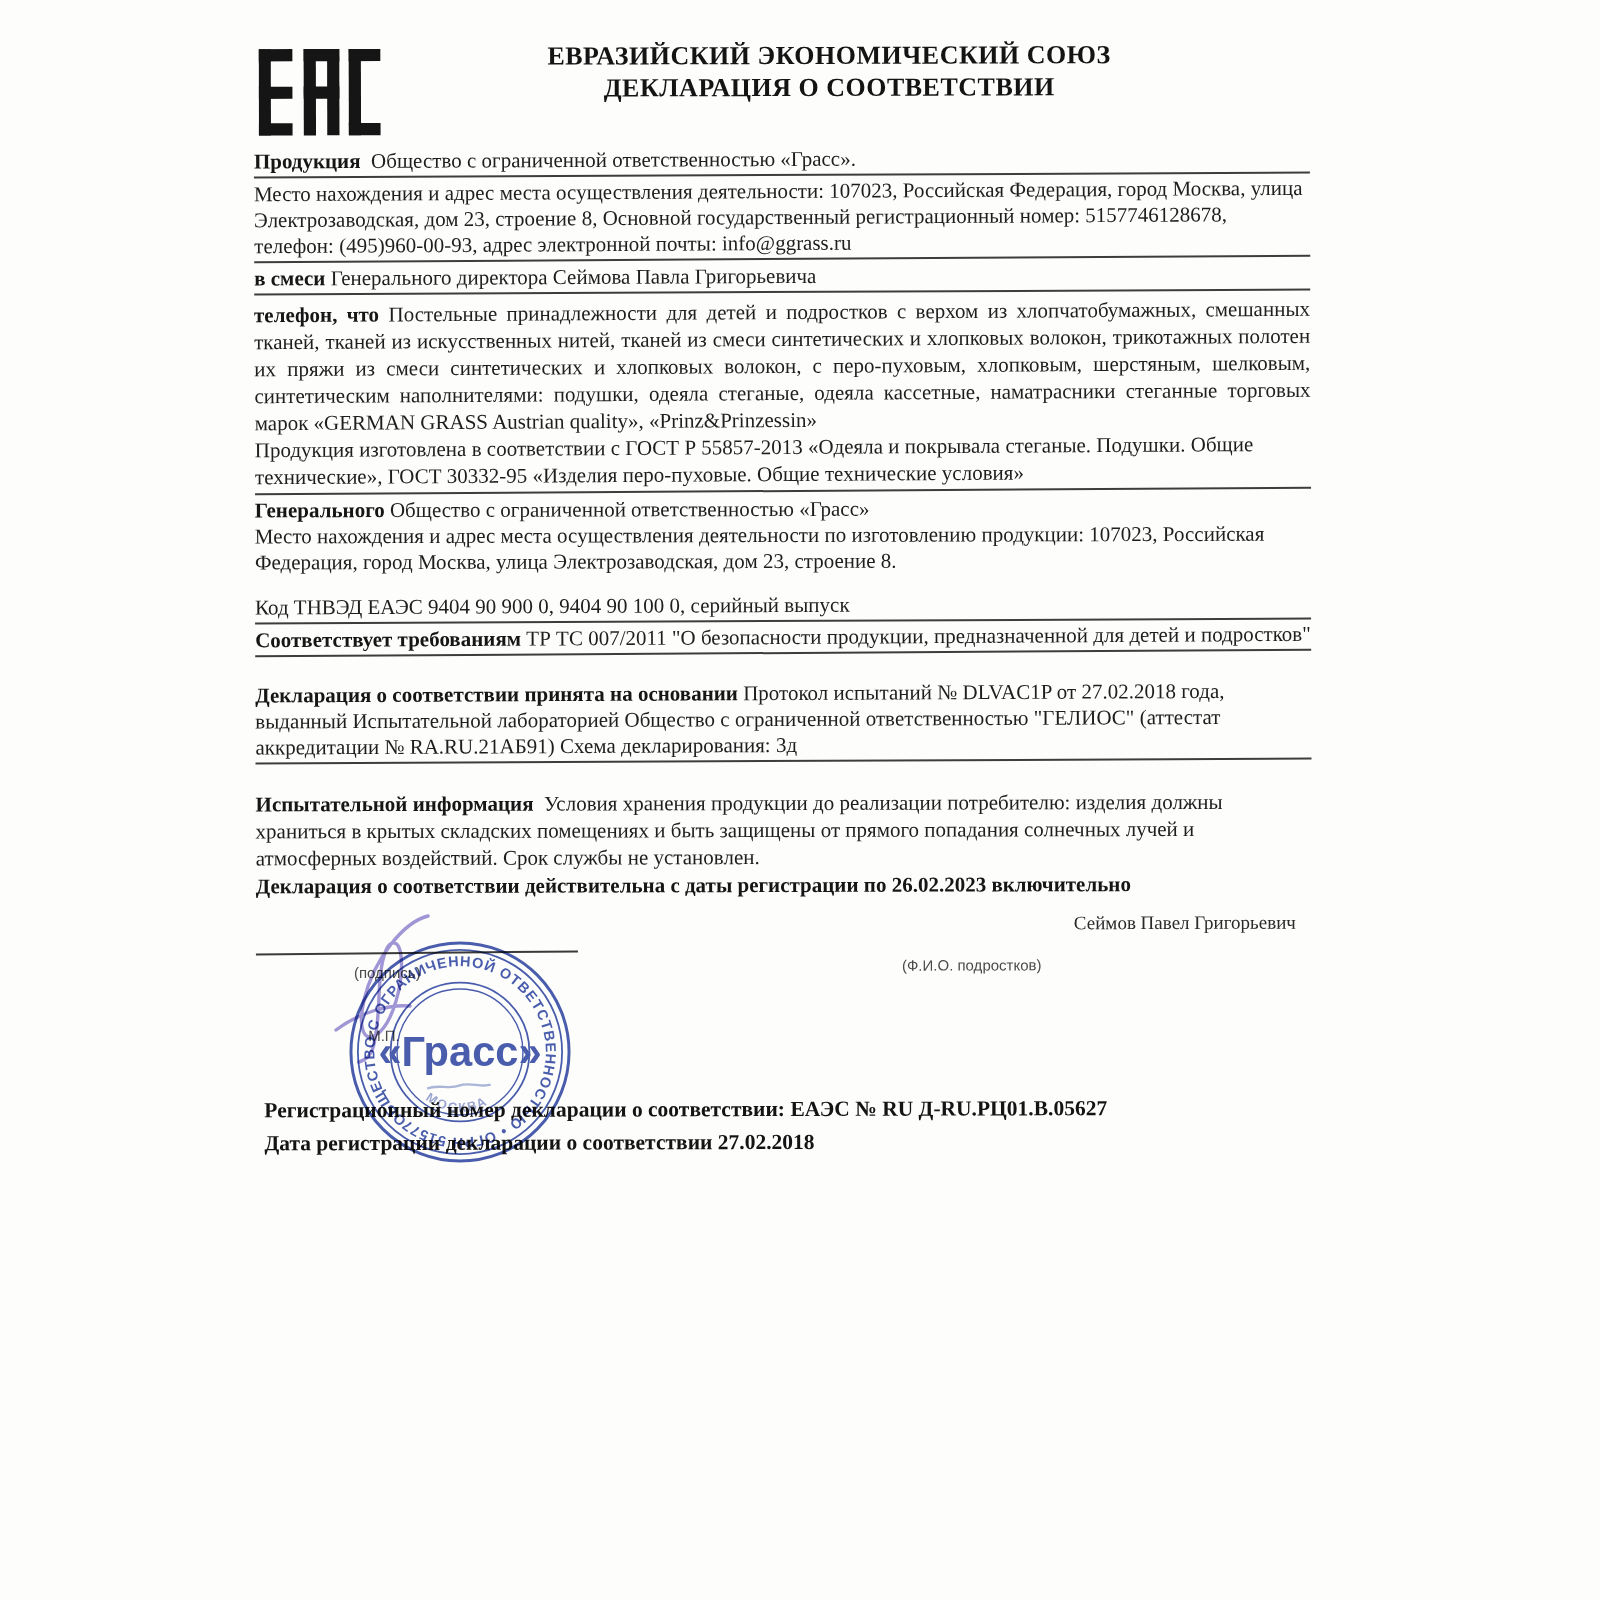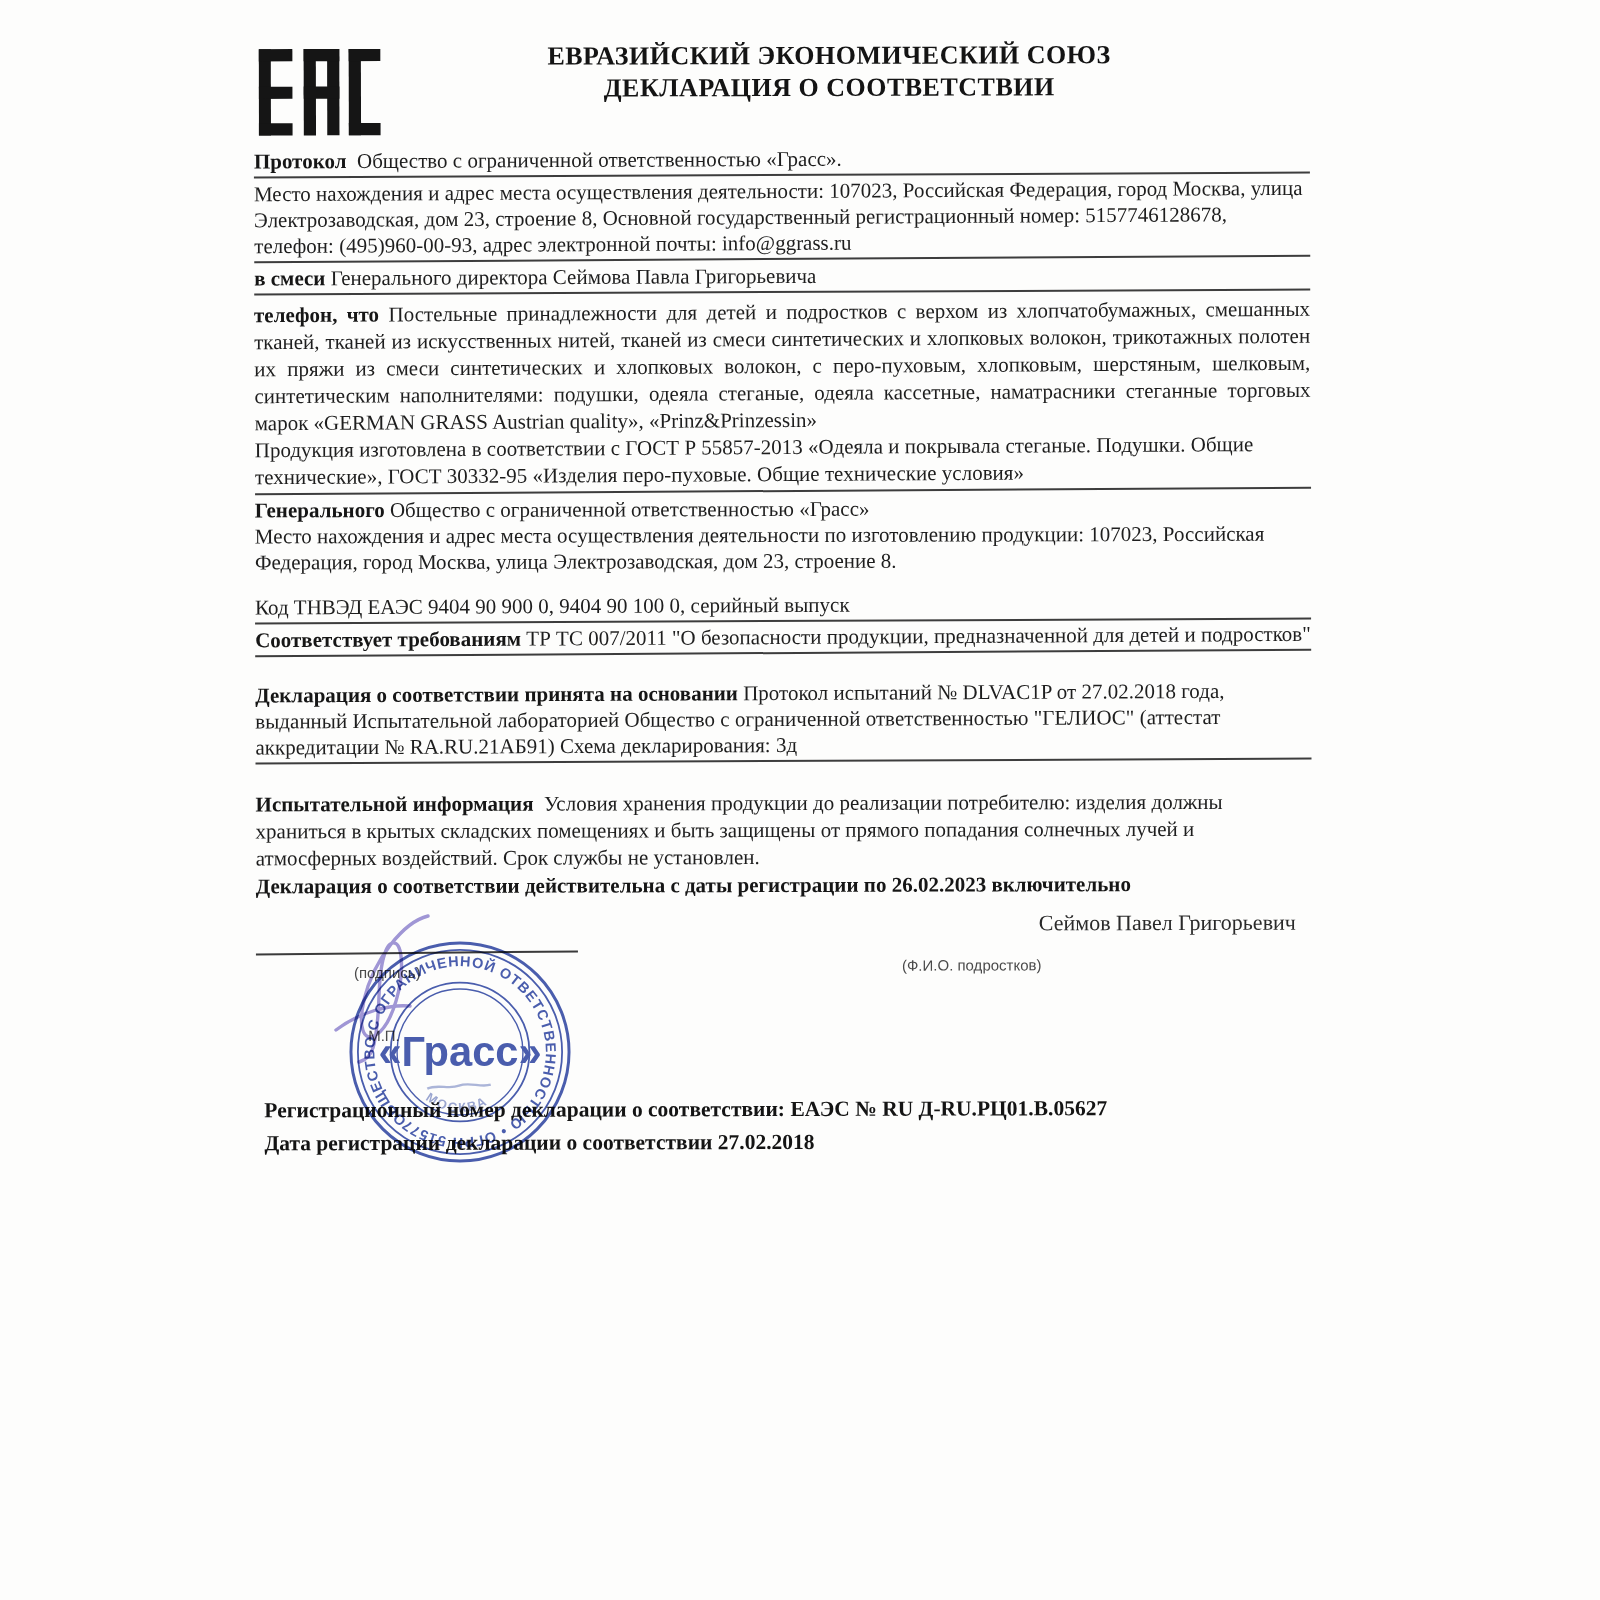--- a/index.html
+++ b/index.html
@@ -29,21 +29,21 @@
   .gap24 { margin-bottom:24px; }
   .gap26 { margin-bottom:26px; }
   .sigarea { position:relative; height:188px; margin-top:4px; }
   .sigline { position:absolute; left:0; top:48px; width:322px;
              border-top:2px solid #3a3a3a; transform:rotate(-0.4deg); }
   .smallcap { font-family:"Liberation Sans","DejaVu Sans",sans-serif;
               font-size:15px; color:#4a4a4a; }
   .cap-sign { position:absolute; left:98px; top:56px; }
   .cap-fio  { position:absolute; left:646px; top:50px; }
   .cap-mp   { position:absolute; left:112px; top:96px;margin-top:23px; }
-  .fio-name { position:absolute; right:16px; top:8px; font-size:22px; color:#2a2a2a; }
+  .fio-name { position:absolute; right:16px; top:8px; font-size:19px; color:#2a2a2a; }
   .footer { margin-top:2px; font-weight:bold; font-size:21.5px;
             line-height:33px; color:#141414; padding-left:8px; }
   .stamp { position:absolute; left:346px; top:938px;
            mix-blend-mode:multiply; opacity:.92; }
   .handsig { position:absolute; left:328px; top:906px;
              mix-blend-mode:multiply; opacity:.85; }
 </style>
 </head>
 <body>
 
@@ -65,21 +65,21 @@
         <rect x="96" y="79" width="34" height="13"></rect>
       </g>
     </svg>
     <div class="title">
       <div>ЕВРАЗИЙСКИЙ ЭКОНОМИЧЕСКИЙ СОЮЗ</div>
       <div>ДЕКЛАРАЦИЯ О СООТВЕТСТВИИ</div>
     </div>
   </div>
 
   <div class="row u t1">
-    <span class="b">Протокол</span>&nbsp;
+    <span class="b">Продукция</span>&nbsp;
     <span>Общество с ограниченной ответственностью «Грасс».</span>
   </div>
 
   <div class="row u t2" style="padding-top:2px;">
     <span>Место нахождения и адрес места осуществления деятельности: 107023, Российская Федерация, город Москва, улица Электрозаводская, дом 23, строение 8, Основной государственный регистрационный номер: 5157746128678, телефон: (495)960-00-93, адрес электронной почты: info@ggrass.ru</span>
   </div>
 
   <div class="row u t1" style="padding-top:3px;">
     <span class="b">в смеси</span>
     <span>Генерального директора Сеймова Павла Григорьевича</span>

